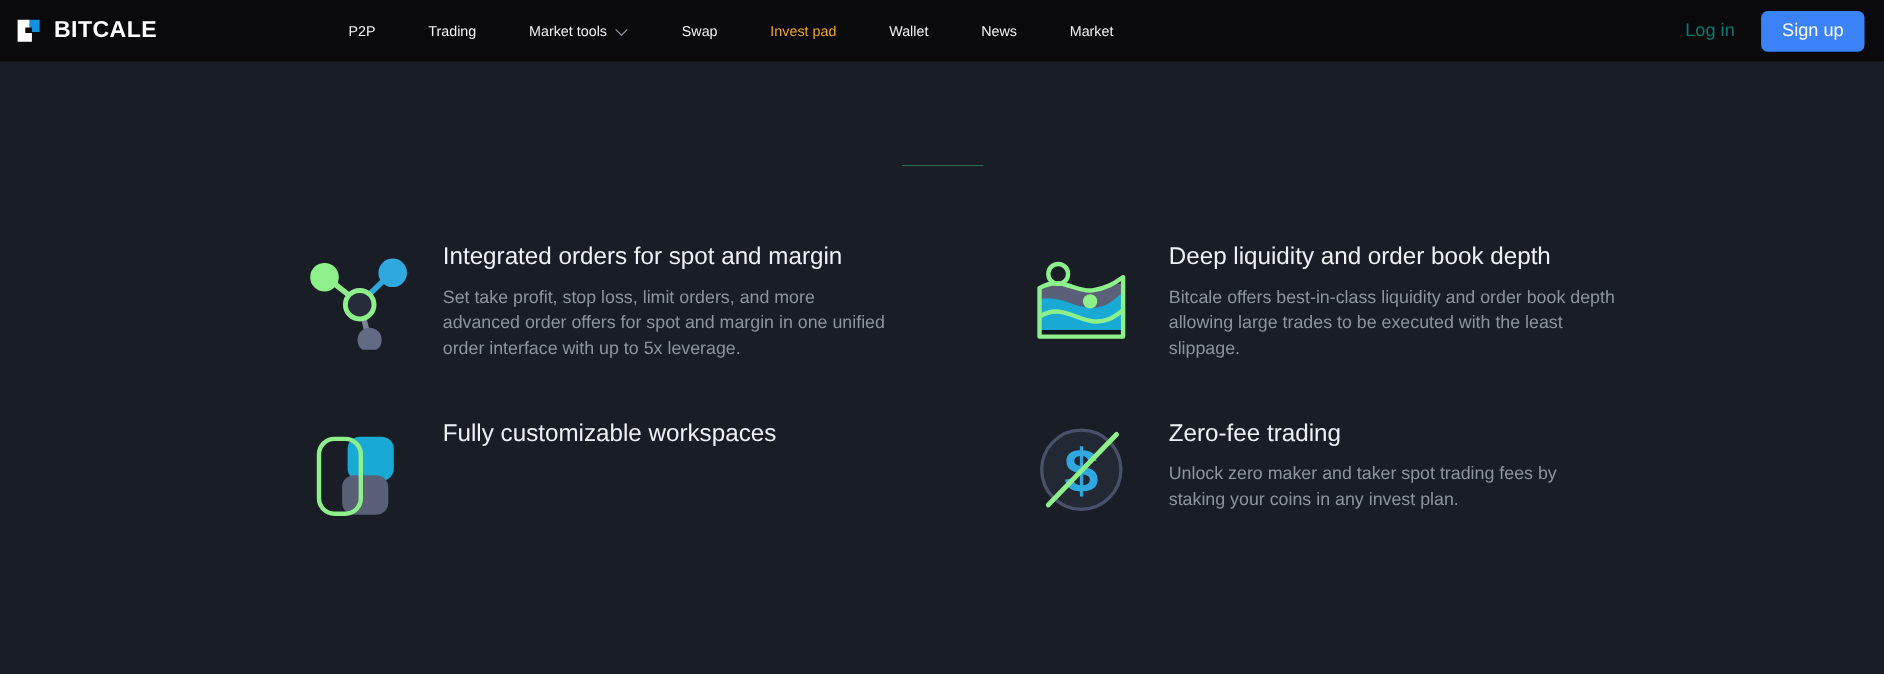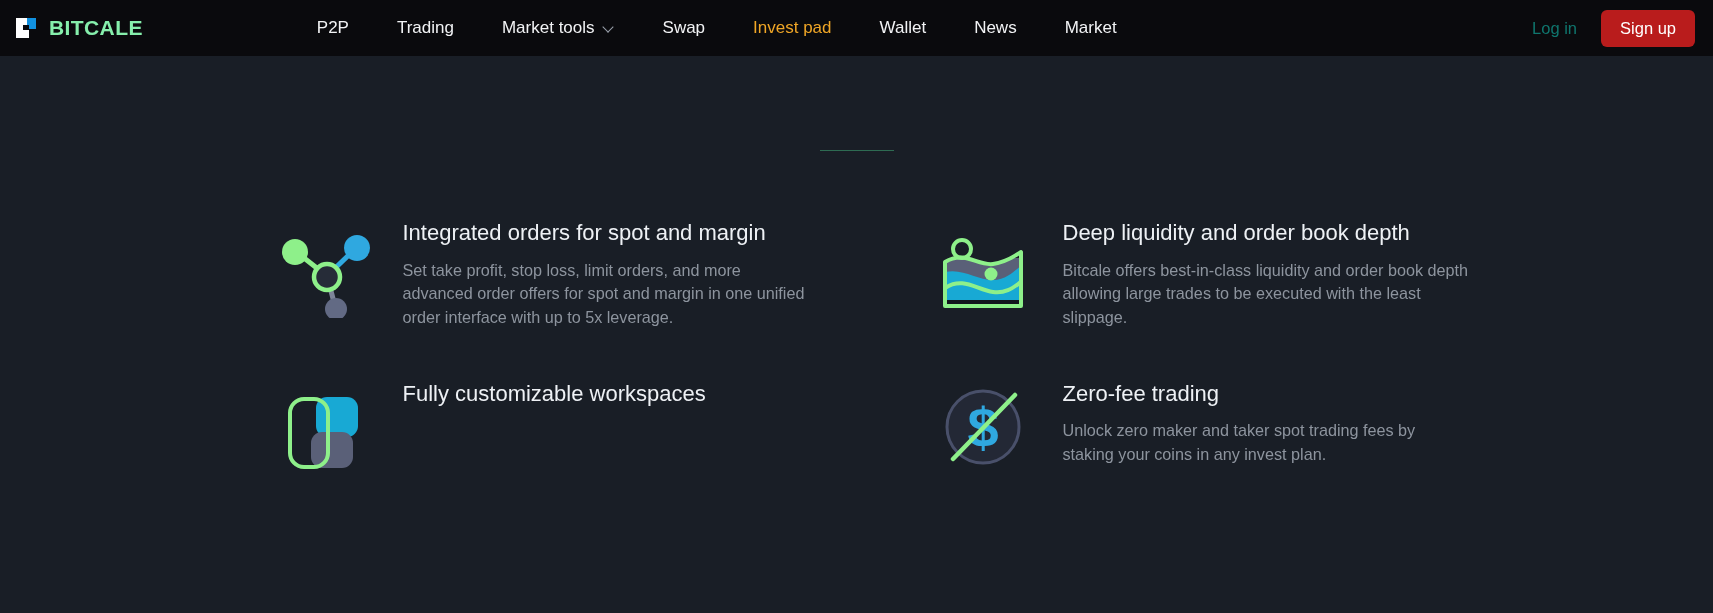--- a/index.html
+++ b/index.html
@@ -26,35 +26,35 @@
     gap: 11px;
     margin-right: 34px;
     cursor: pointer;
   }
   .brand-mark {
     width: 24px; height: 24px;
     position: relative;
     flex: 0 0 auto;
   }
   .brand-name {
-    color: #86efac;
+    color: #ffffff;
     font-size: 21px;
     font-weight: 700;
     letter-spacing: 0.4px;
     white-space: nowrap;
   }
   .nav-links {
     display: flex;
     align-items: center;
     gap: 0px;
     margin-left: 116px;
   }
   .nav-link {
     color: #f2f3f5;
-    font-size: 17px;
+    font-size: 13px;
     padding: 8px 24px;
     white-space: nowrap;
     cursor: pointer;
     display: flex;
     align-items: center;
     gap: 9px;
     background: none;
     border: none;
     font-family: inherit;
   }
@@ -84,21 +84,21 @@
     color: #0f766e;
     font-size: 16.5px;
     cursor: pointer;
     background: none;
     border: none;
     font-family: inherit;
     padding: 6px 4px;
     white-space: nowrap;
   }
   .signup-btn {
-    background: #b91c1c;
+    background: #3b82f6;
     color: #ffffff;
     font-size: 16.5px;
     border: none;
     border-radius: 6px;
     padding: 9px 19px;
     cursor: pointer;
     font-family: inherit;
     white-space: nowrap;
   }
 

